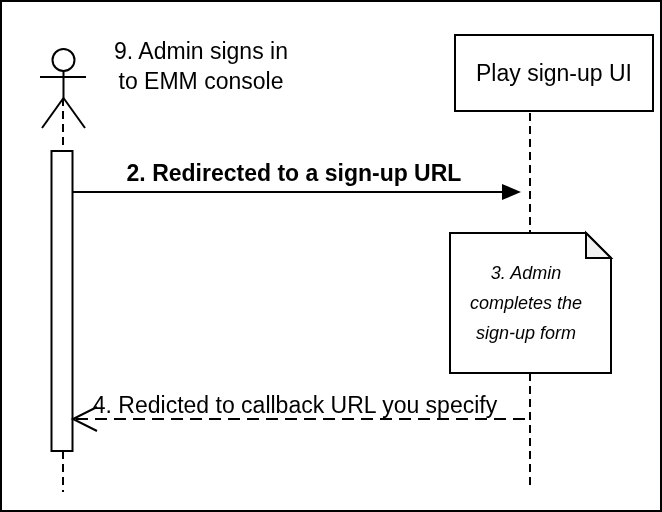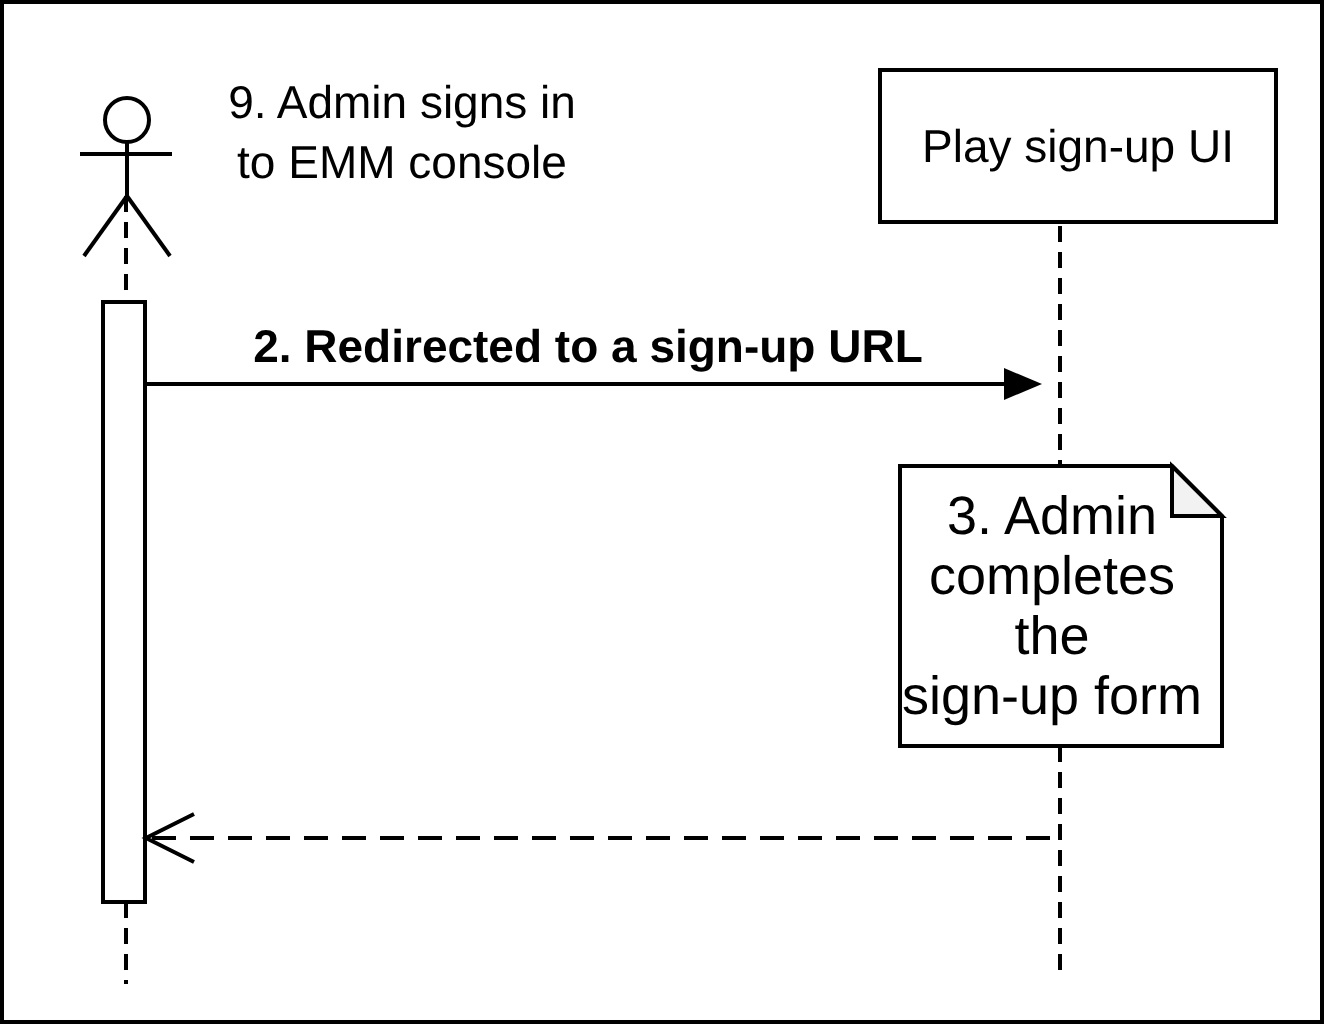--- a/index.html
+++ b/index.html
@@ -41,42 +41,43 @@
     color: var(--stroke);
     text-align: center;
     white-space: pre-line;
   }
   .annotation-1 { left: 99px;  top: 34px;  width: 200px; }
   .msg-2-label  { left: 62px;  top: 156px; width: 460px; font-weight: bold; }
   .msg-4-label  { left: 63px;  top: 388px; width: 460px; }
 
   .participant-box {
     position: absolute;
-    left: 437px; top: 32px;
+    left: 452px; top: 32px;
     width: 200px; height: 78px;
     background: var(--fill);
     border: 2px solid var(--stroke);
     display: flex;
     align-items: center;
     justify-content: center;
     font-size: 23px;
     color: var(--stroke);
   }
   .note-text {
     position: absolute;
     left: 448px; top: 231px;
     width: 152px; height: 140px;
     display: flex;
     align-items: center;
     justify-content: center;
-    font-size: 27px;
+    font-size: 18px;
     line-height: 30px;
     text-align: center;
     white-space: pre-line;
     color: var(--stroke);
+    font-style: italic;
   }
 </style>
 </head>
 <body>
 
 <div class="canvas">
 
   <svg viewBox="0 0 662 512">
 
     <g>
@@ -116,14 +117,15 @@
 
   <div class="lbl annotation-1">9. Admin signs in
 to EMM console</div>
 
   <div class="lbl msg-2-label">2. Redirected to a sign-up URL</div>
 
   <div class="note-text">3. Admin
 completes the
 sign-up form</div>
 
+  <div class="lbl msg-4-label">4. Redicted to callback URL you specify</div>
 
 </div>
 
 </body></html>

